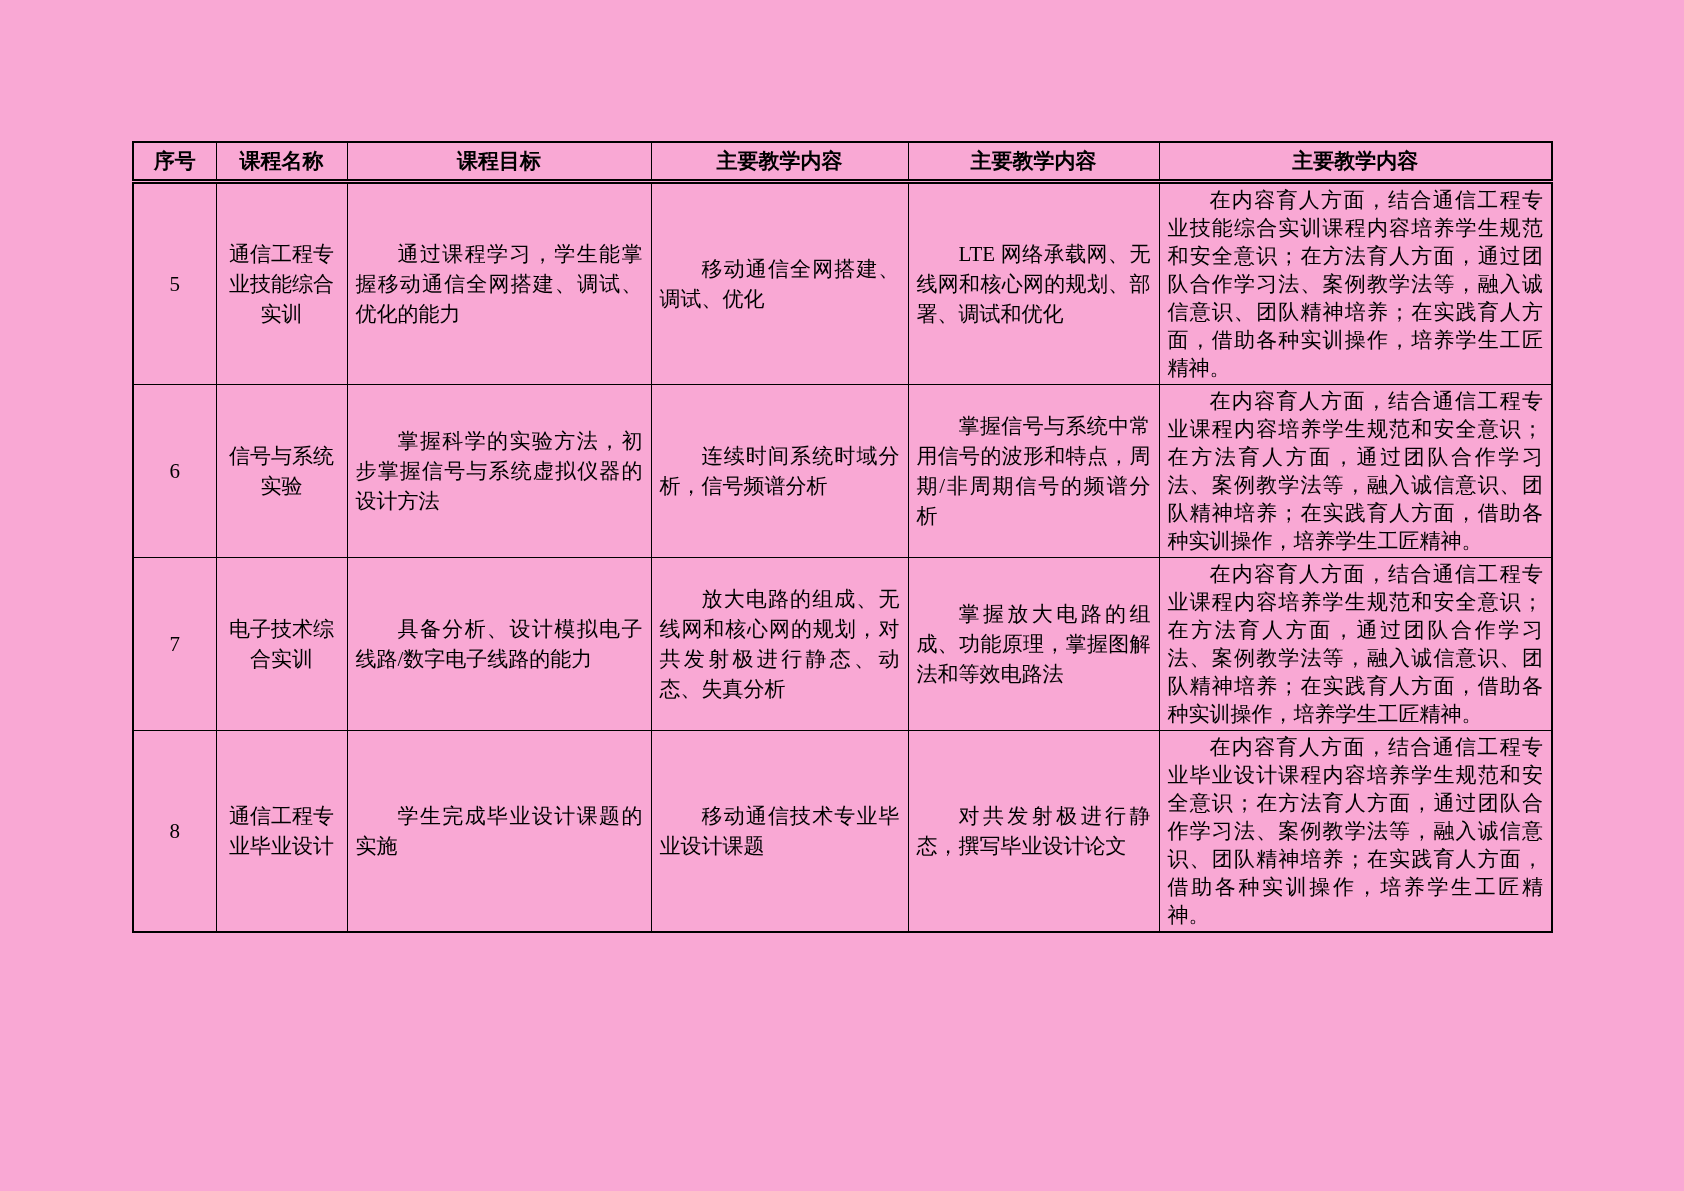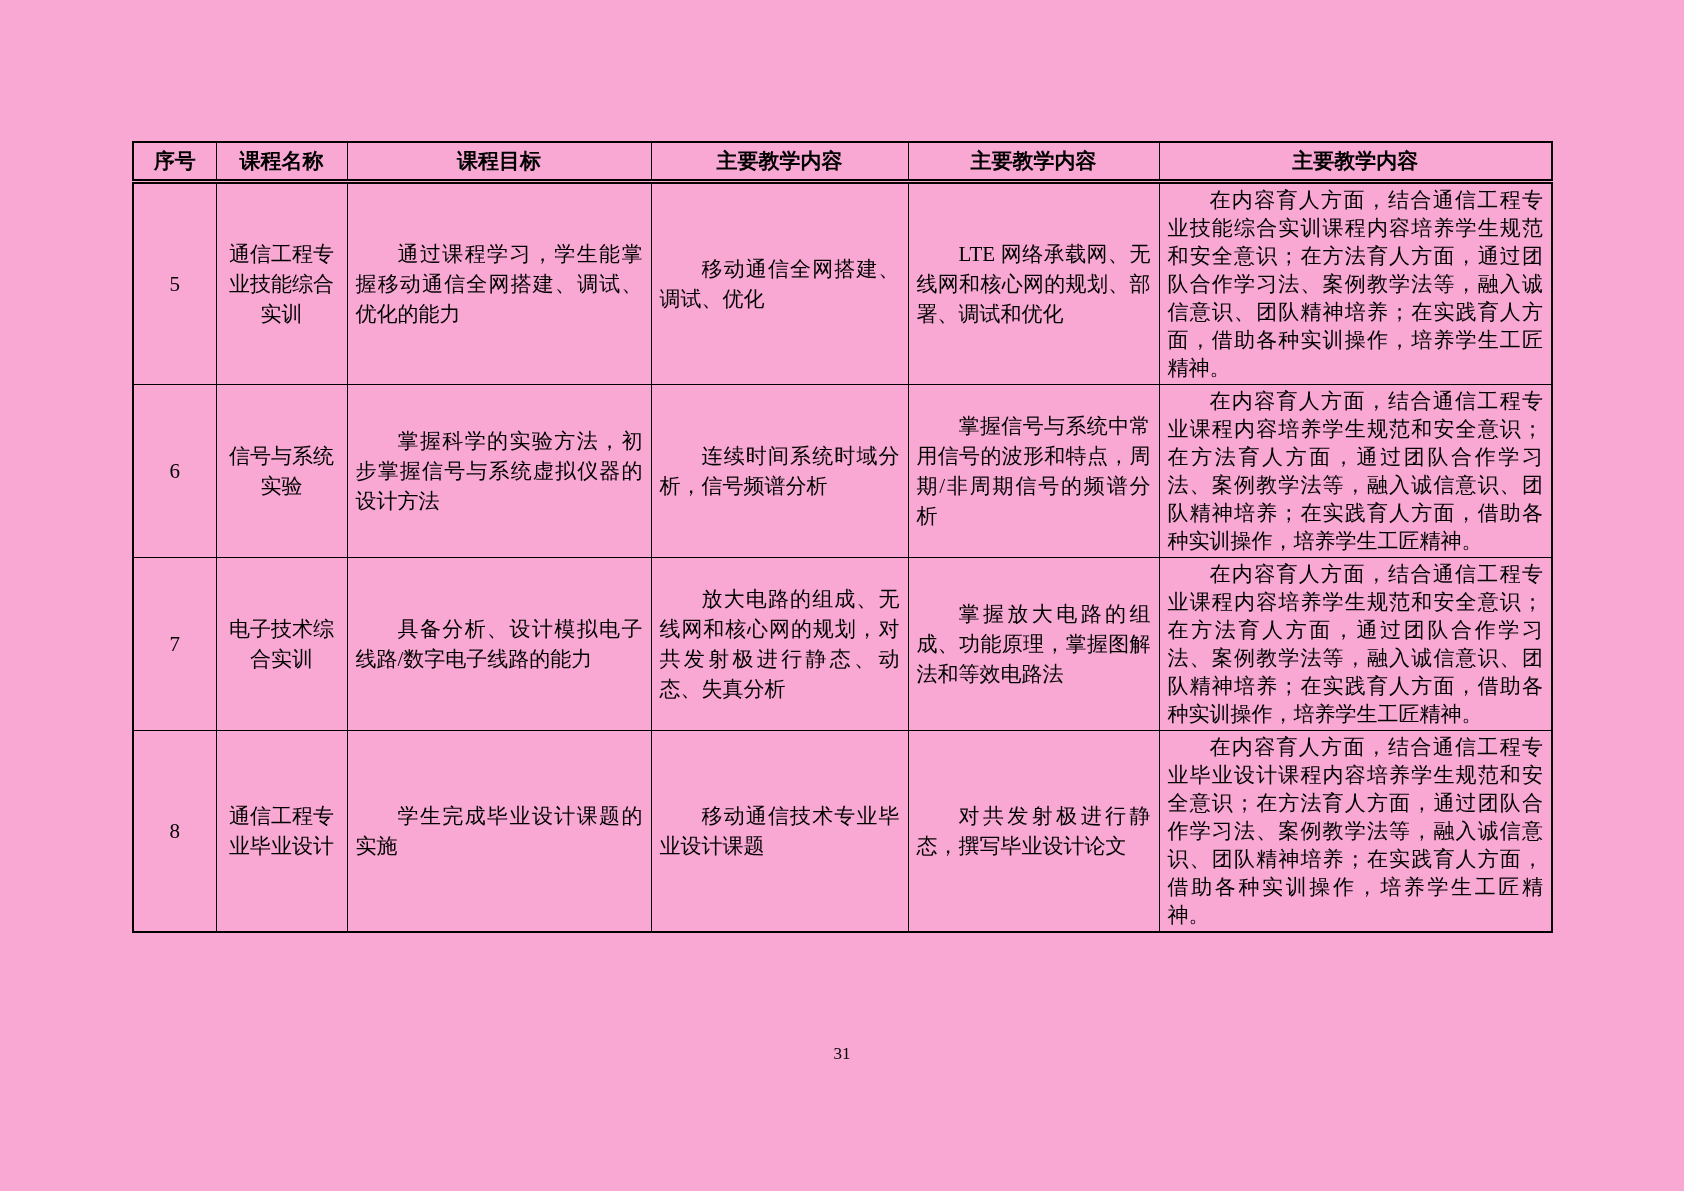--- a/index.html
+++ b/index.html
@@ -158,15 +158,14 @@
         <td class="c-req">
             <div class="para">对共发射极进行静态，撰写毕业设计论文</div>
           </td>
         <td class="c-ideo">
             <div class="para">在内容育人方面，结合通信工程专业毕业设计课程内容培养学生规范和安全意识；在方法育人方面，通过团队合作学习法、案例教学法等，融入诚信意识、团队精神培养；在实践育人方面，借助各种实训操作，培养学生工匠精神。</div>
           </td>
       </tr>
     </tbody>
   </table>
 
-  <div class="page-number">31</div>
 
 </div>
 
 </body></html>

